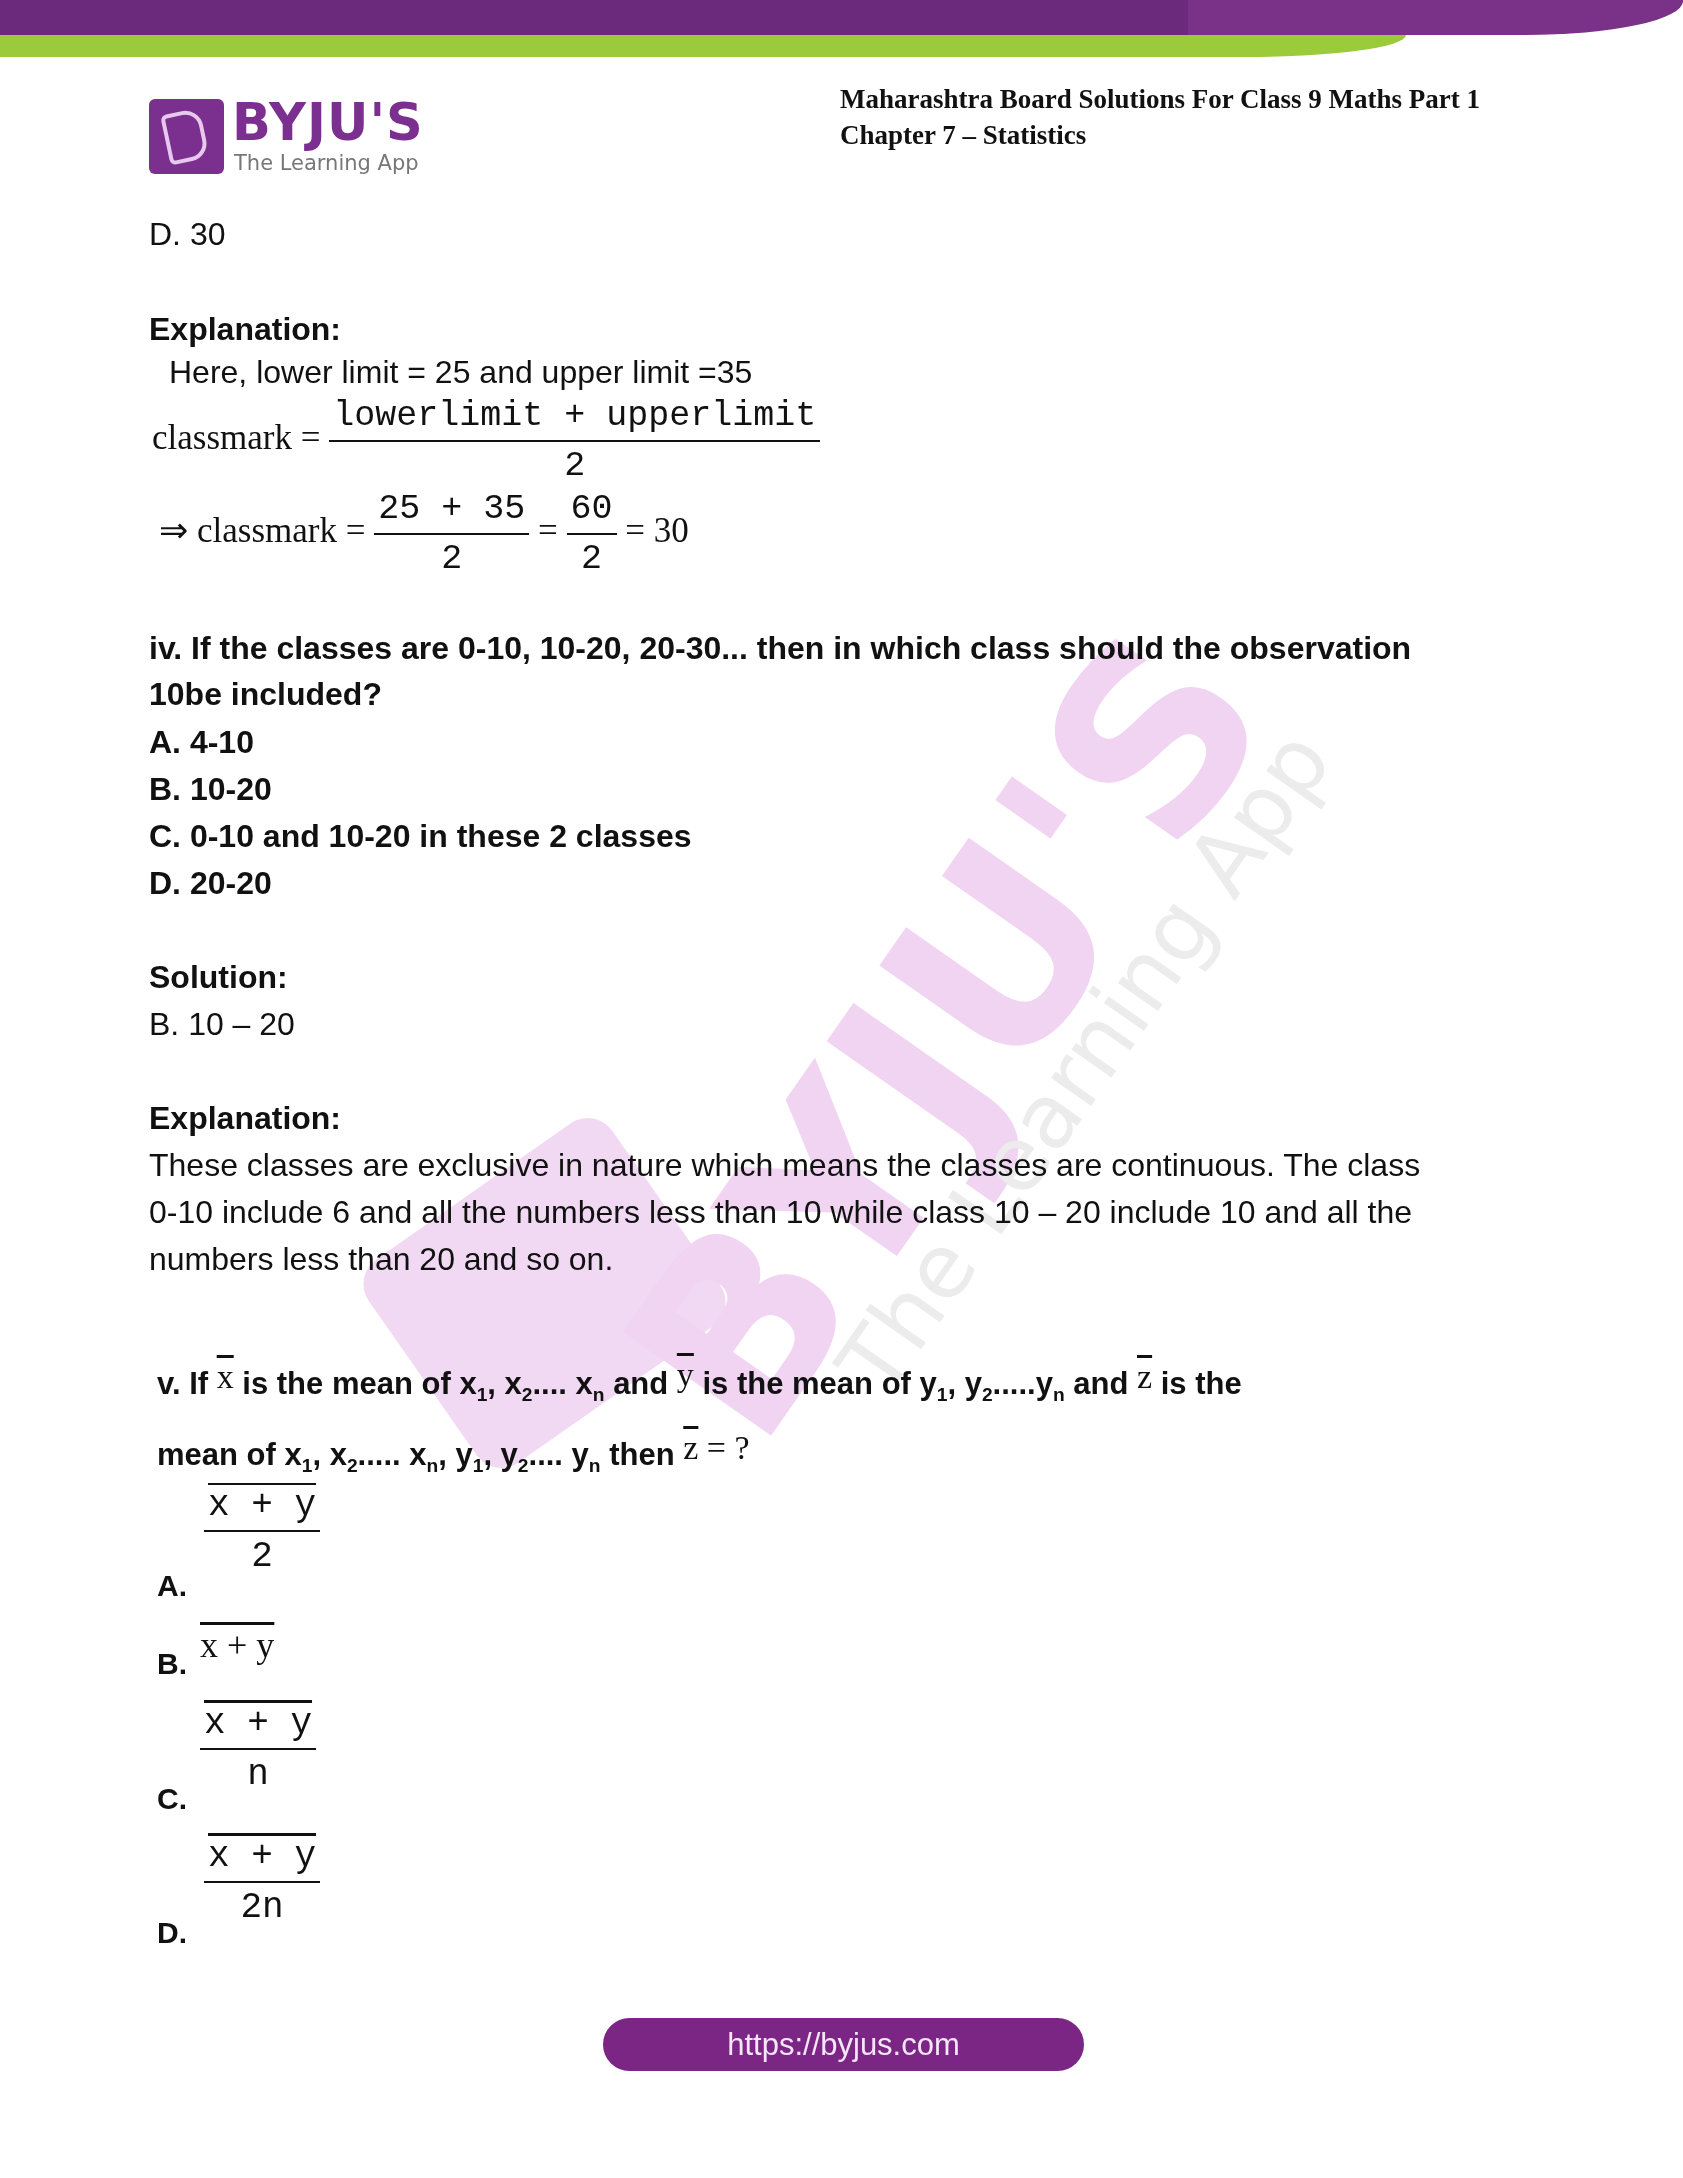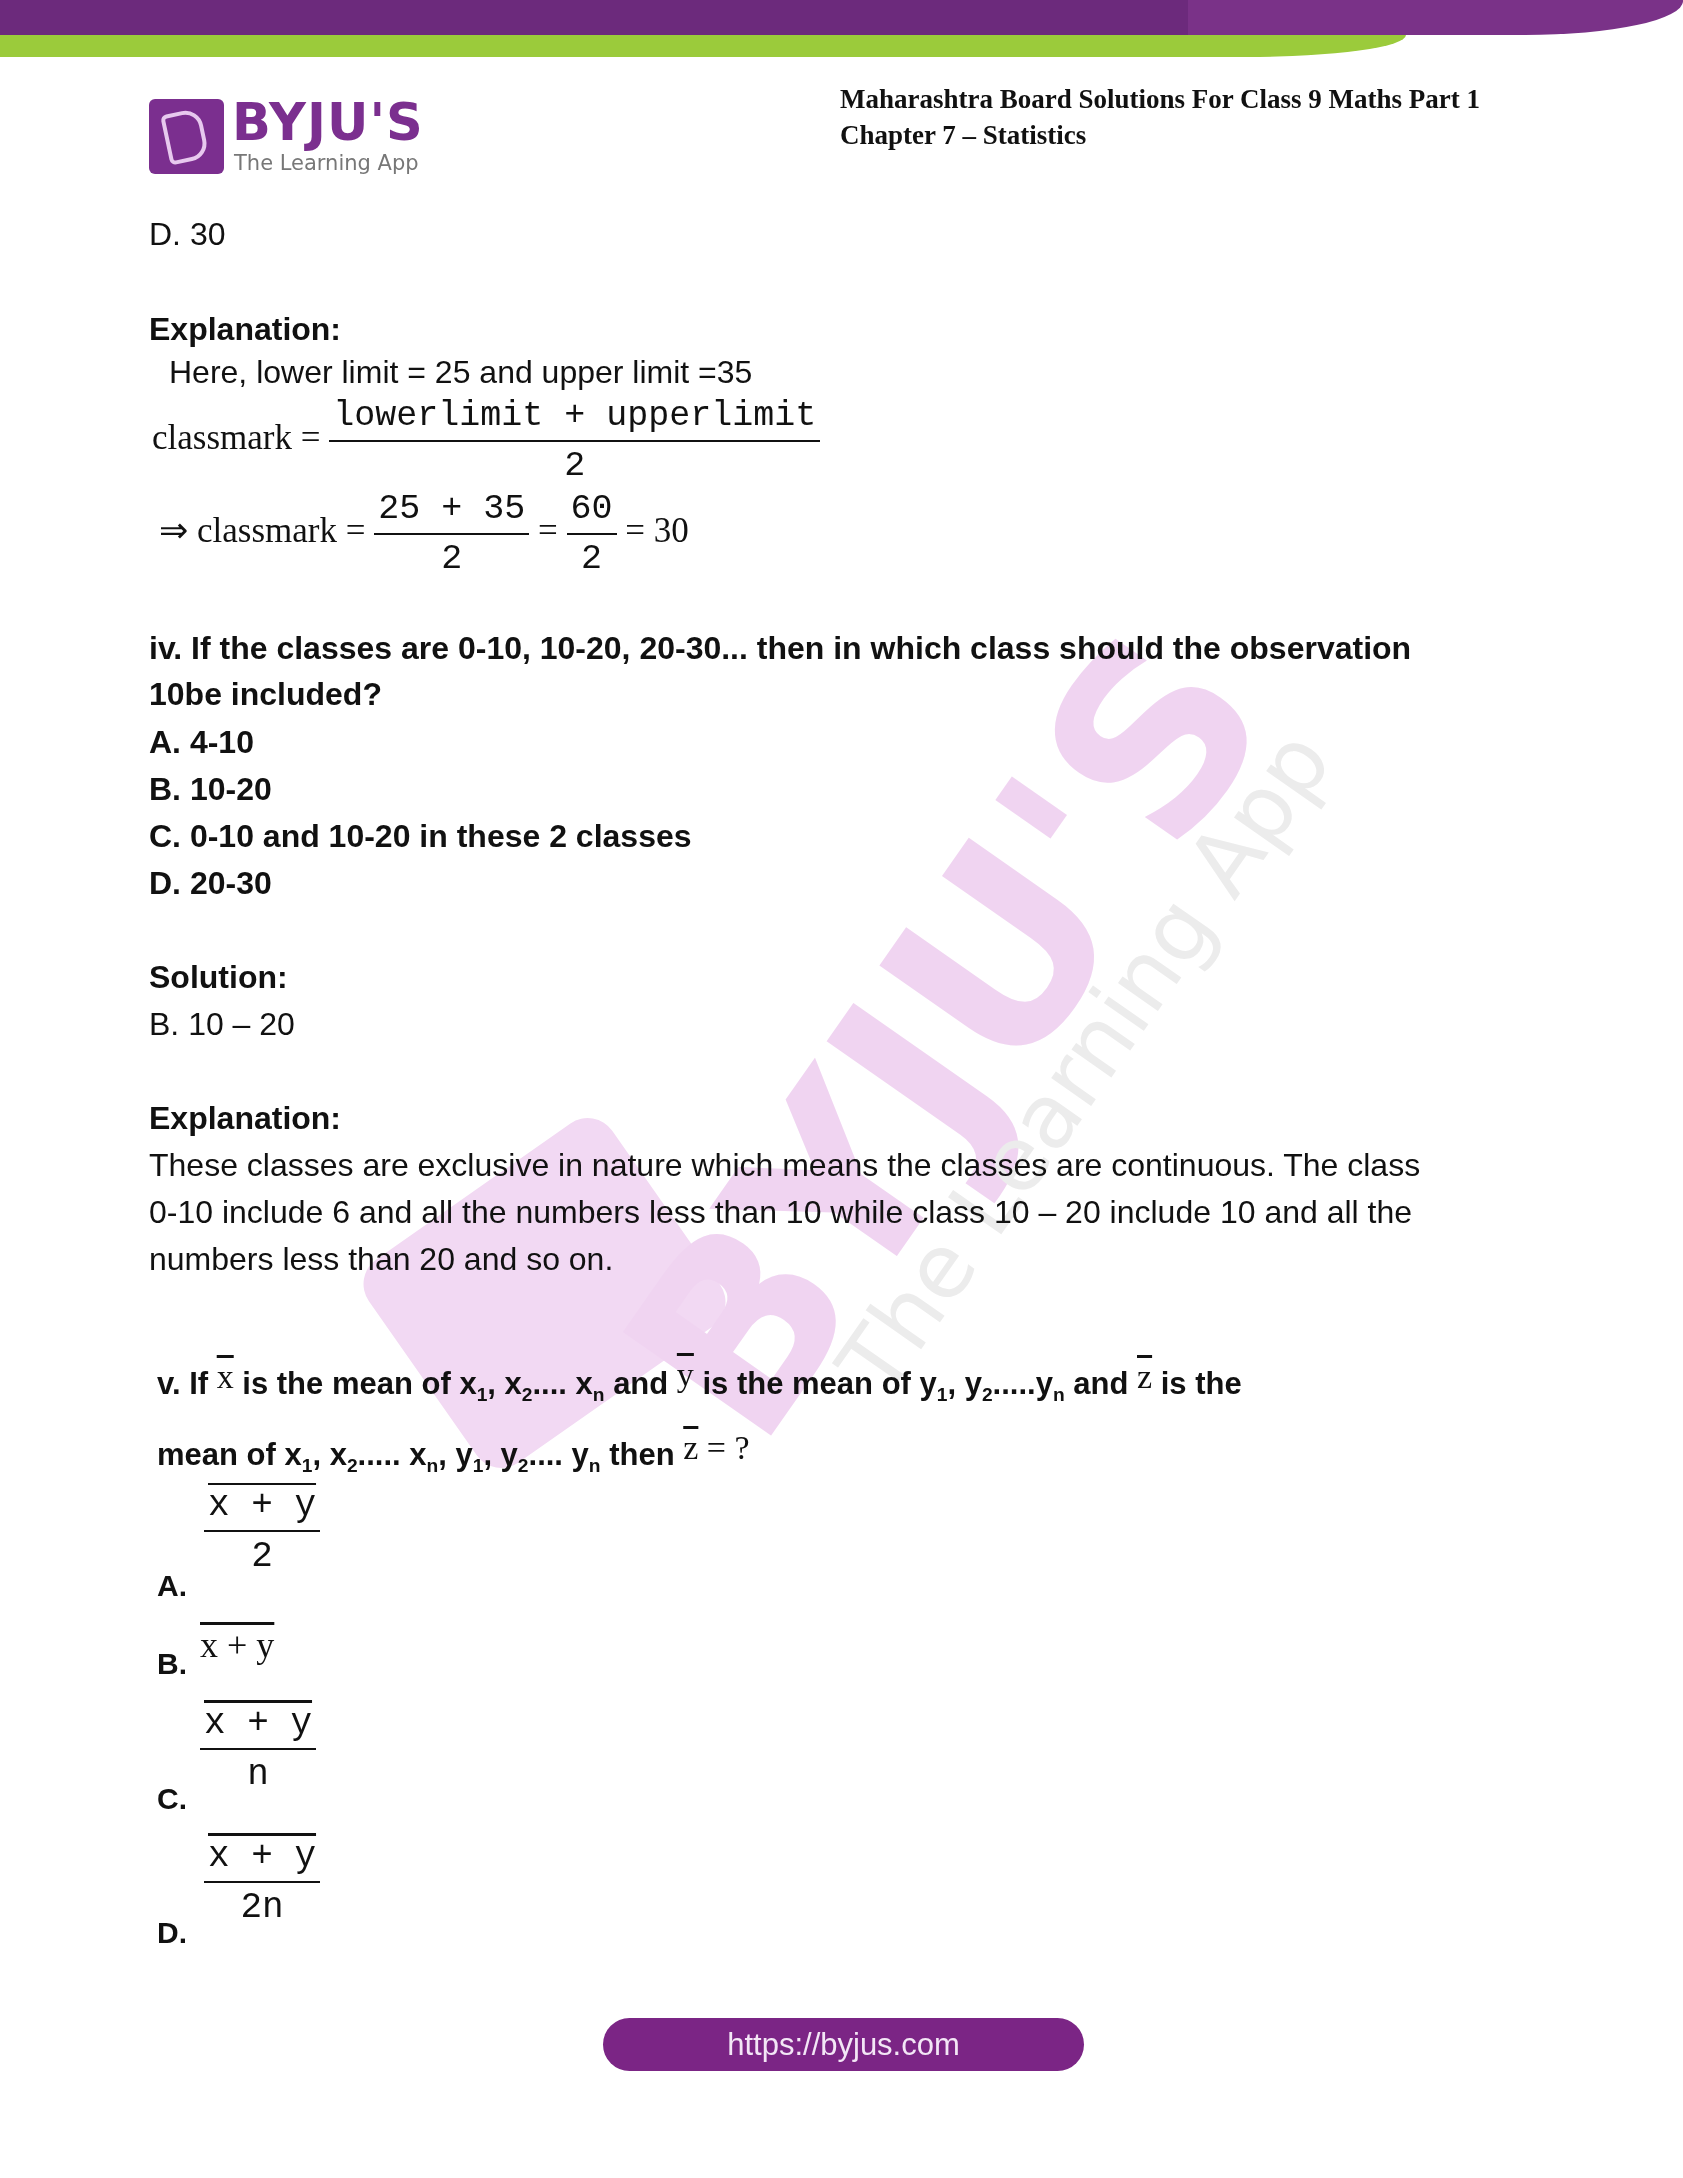--- a/index.html
+++ b/index.html
@@ -92,21 +92,21 @@
       <span class="den">2</span>
     </span>
     <span>= 30</span>
   </div>
 
   <div class="line bold" style="top:630px;">iv. If the classes are 0-10, 10-20, 20-30... then in which class should the observation</div>
   <div class="line bold" style="top:676px;">10be included?</div>
   <div class="line bold" style="top:724px;">A. 4-10</div>
   <div class="line bold" style="top:771px;">B. 10-20</div>
   <div class="line bold" style="top:818px;">C. 0-10 and 10-20 in these 2 classes</div>
-  <div class="line bold" style="top:865px;">D. 20-30</div>
+  <div class="line bold" style="top:865px;">D. 20-20</div>
 
   <div class="line bold" style="top:959px;">Solution:</div>
   <div class="line" style="top:1006px;">B. 10 – 20</div>
 
   <div class="line bold" style="top:1100px;">Explanation:</div>
   <div class="line" style="top:1147px;">These classes are exclusive in nature which means the classes are continuous. The class</div>
   <div class="line" style="top:1194px;">0-10 include 6 and all the numbers less than 10 while class 10 – 20 include 10 and all the</div>
   <div class="line" style="top:1241px;">numbers less than 20 and so on.</div>
 
   <div class="line bold" style="top:1356px; left:8px; font-size:31px;">

